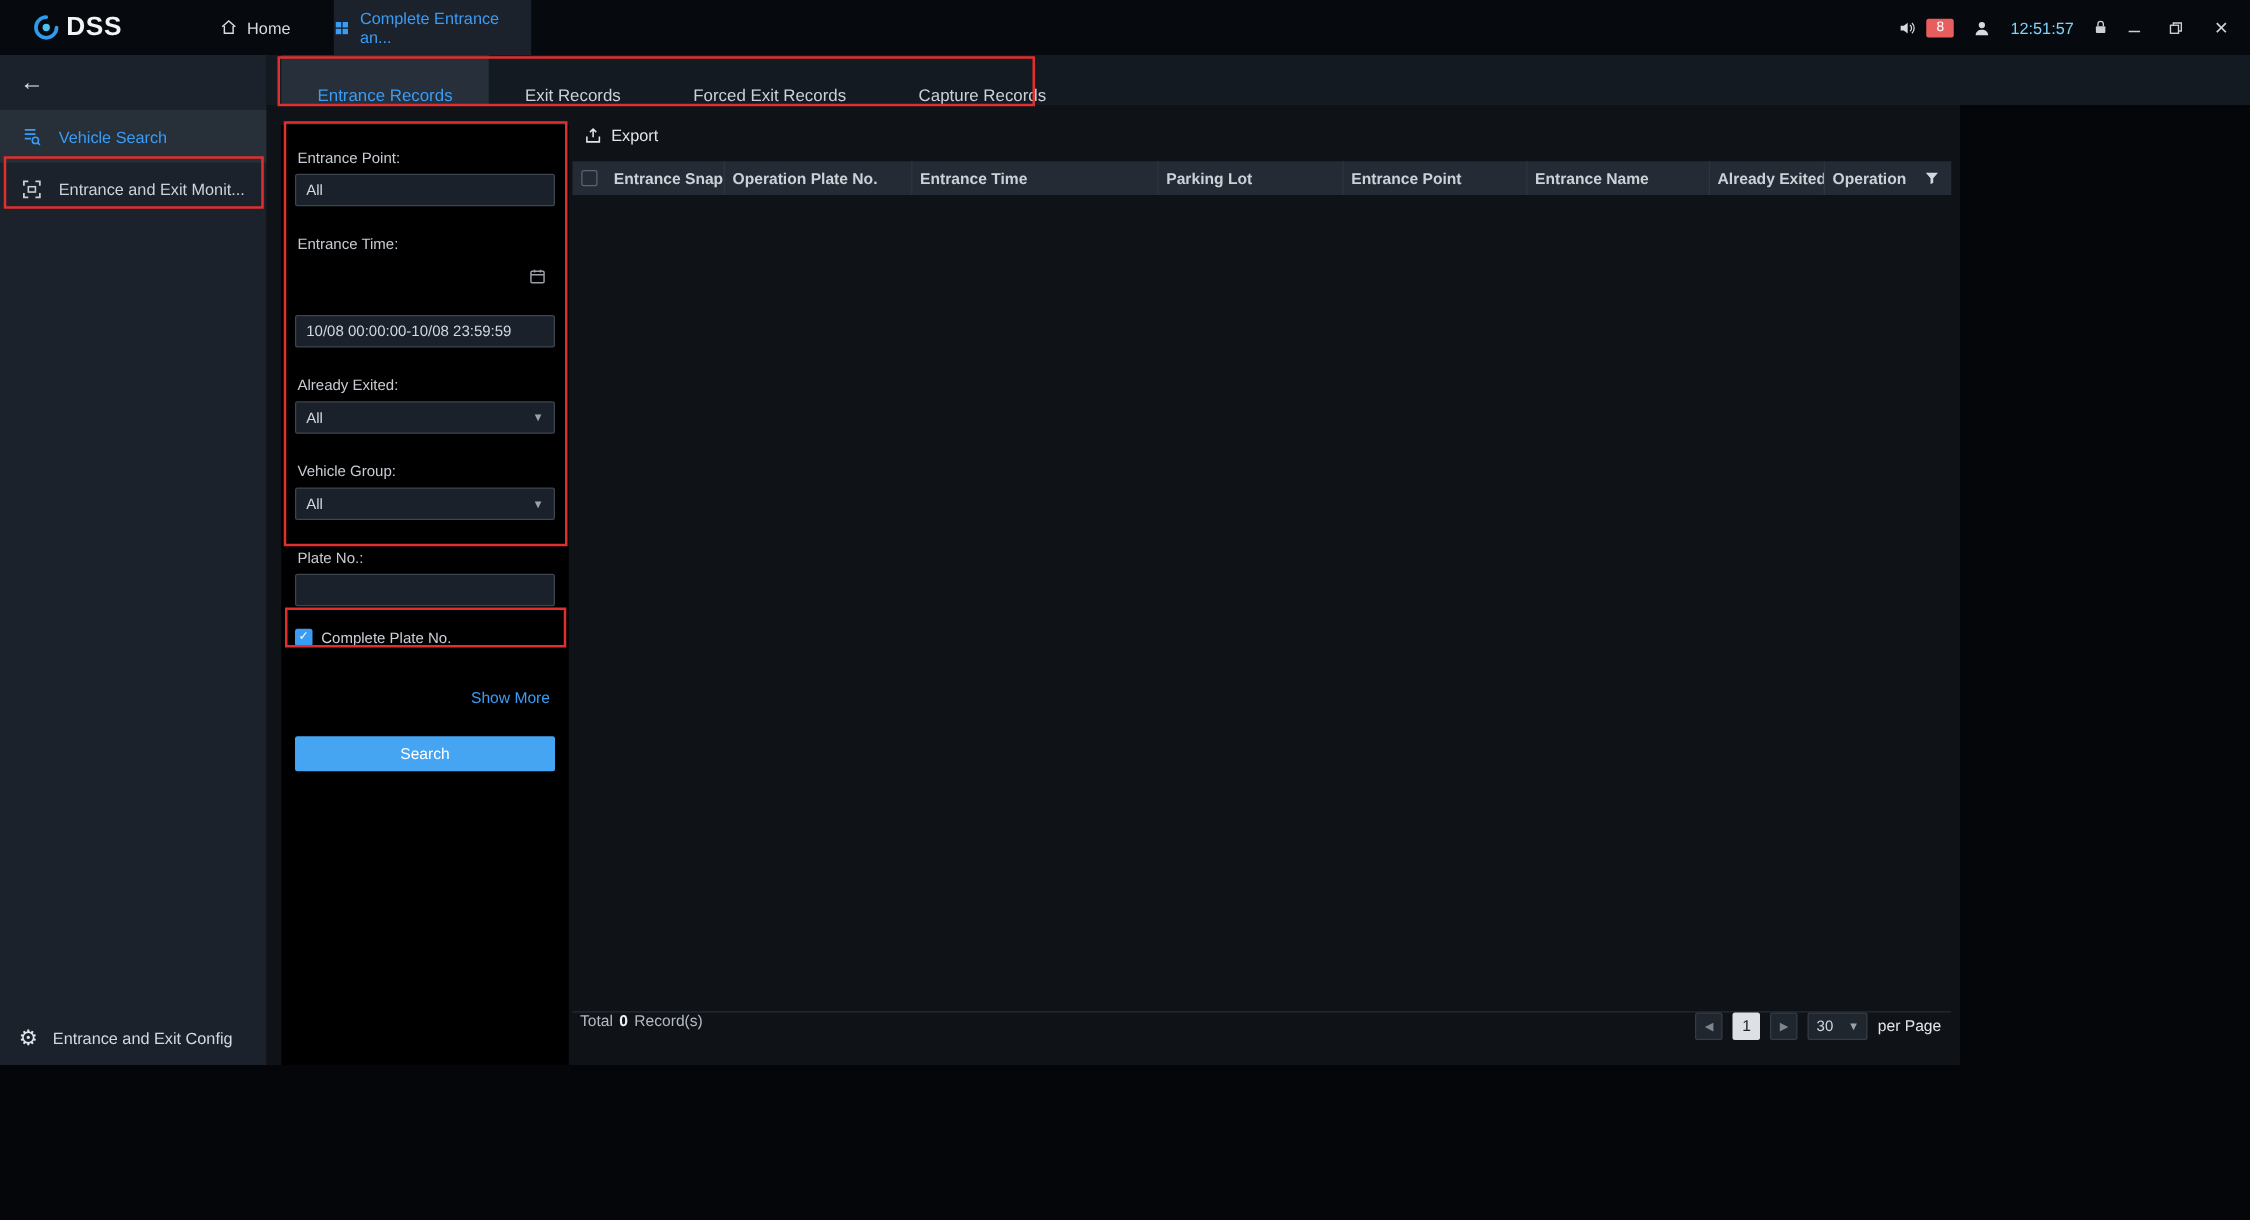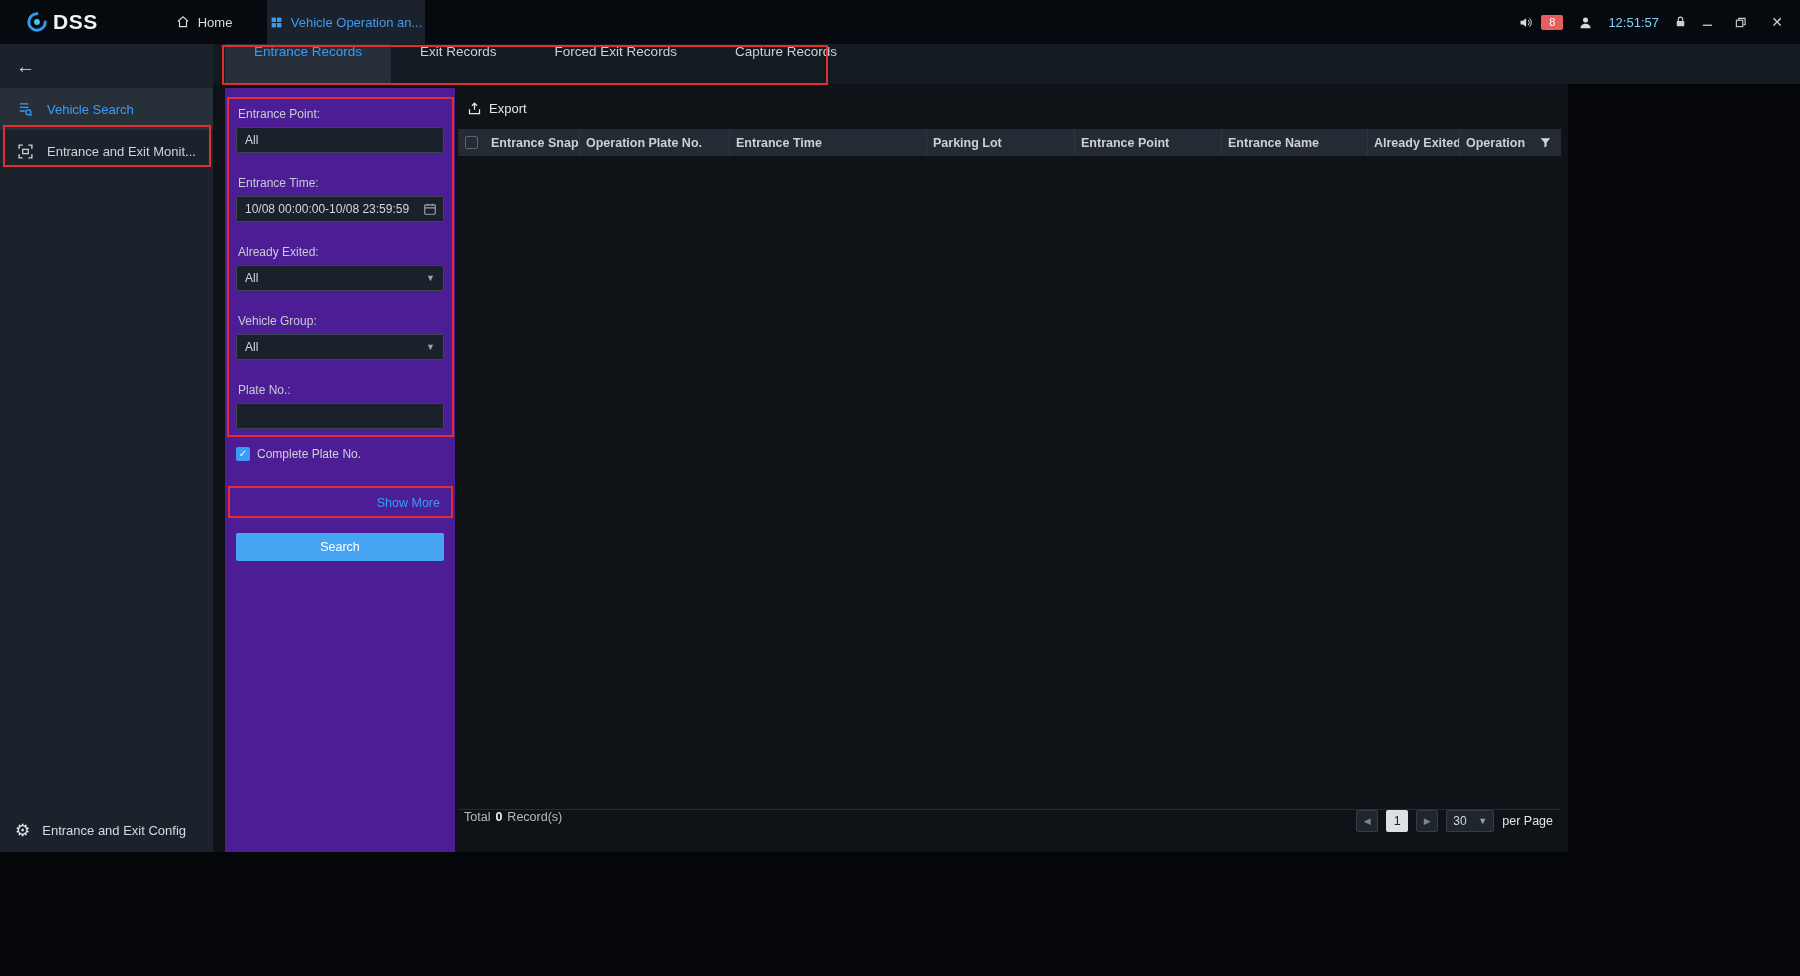--- a/index.html
+++ b/index.html
@@ -29,29 +29,29 @@
   .back-row { padding:12px 0 10px 16px; }
   .back-arrow { color:#dfe3e7; font-size:19px; cursor:pointer; }
   .side-item { height:42px; display:flex; align-items:center; gap:13px; padding-left:17px; color:#ced3d9; font-size:13px; cursor:pointer; }
   .side-item.selected { background:#273039; color:#3b9cf5; }
   .side-footer { position:absolute; bottom:1px; left:0; width:213px; height:42px; display:flex; align-items:center; gap:12px; padding-left:15px; color:#d6dade; font-size:13px; cursor:pointer; }
   .gear { font-size:17px; color:#e2e5e9; }
 
   
   .main { position:absolute; top:44px; left:213px; width:1587px; height:808px; }
   .tabbar { position:absolute; top:0; left:0; right:0; height:40px; background:#141a21; display:flex; padding-left:12px; }
-  .mtab { height:40px; display:flex; align-items:flex-start; padding:0 29px; color:#ccd1d8; font-size:13.5px; cursor:pointer; }
+  .mtab { height:40px; display:flex; align-items:flex-end; padding:0 29px; color:#ccd1d8; font-size:13.5px; cursor:pointer; }
   .mtab.active { background:#272f3a; color:#3b9cf5; }
 
   
-  .filter-panel { position:absolute; top:44px; left:12px; width:230px; bottom:0; background:#4c1d95; padding:19px 11px 0 11px; }
+  .filter-panel { position:absolute; top:56px; left:12px; width:230px; bottom:0; background:#000000; padding:19px 11px 0 11px; }
   .f-label { color:#c7ccd3; font-size:12px; margin:0 0 6px 2px; }
   .f-input { width:100%; height:26px; background:#1a212b; border:1px solid #3d4550; color:#d3d8de; font-size:12px; padding:0 8px; outline:none; font-family:"Liberation Sans",sans-serif; border-radius:2px; }
   .f-row { position:relative; margin-bottom:23px; }
-  .f-input.with-icon { padding-right:26px; }
+  .f-input.with-icon { padding-right:26px;margin-top:44px; }
   .f-icon-right { position:absolute; right:7px; top:6px; }
   .f-select { width:100%; height:26px; background:#1a212b; border:1px solid #3d4550; border-radius:2px; color:#d3d8de; font-size:12px; padding:0 8px; display:flex; align-items:center; justify-content:space-between; cursor:pointer; }
   .caret { color:#9ba2ac; font-size:9px; }
   .chk-row { display:flex; align-items:center; gap:7px; margin-top:-5px; }
   .checkbox { width:14px; height:14px; background:#3b9cf5; border-radius:2px; color:#fff; font-size:10px; line-height:14px; text-align:center; cursor:pointer; }
   .chk-label { color:#ccd1d8; font-size:12px; }
   .show-more { text-align:right; margin:32px 4px 0 0; }
   .show-more span { color:#3b9cf5; font-size:12.5px; cursor:pointer; }
   .search-btn { margin-top:22px; width:100%; height:28px; background:#46a5f2; border:none; border-radius:2px; color:#fff; font-size:12.5px; cursor:pointer; font-family:"Liberation Sans",sans-serif; }
 
@@ -109,21 +109,21 @@
 
     <div class="tb-tab active">
       <span class="icon">
         <svg width="13" height="13" viewBox="0 0 24 24">
           <rect x="3" y="3" width="8" height="8" fill="#3b9cf5"></rect>
             <rect x="13" y="3" width="8" height="8" fill="#3b9cf5"></rect>
           <rect x="3" y="13" width="8" height="8" fill="#3b9cf5"></rect>
             <rect x="13" y="13" width="8" height="8" fill="#3b9cf5"></rect>
         </svg>
       </span>
-      <span>Vehicle Operation an...</span>
+      <span>Complete Entrance an...</span>
     </div>
 
     <div class="tb-right">
       <span class="icon">
         <svg width="17" height="15" viewBox="0 0 24 24">
             <path d="M4 9v6h4l5 4V5L8 9H4z" fill="#d7dbe0"></path>
             <path d="M16 8a5 5 0 0 1 0 8M18.5 5.5a9 9 0 0 1 0 13" stroke="#d7dbe0" stroke-width="1.6" fill="none"></path>
           </svg>
       </span>
       <span class="badge">8</span>

